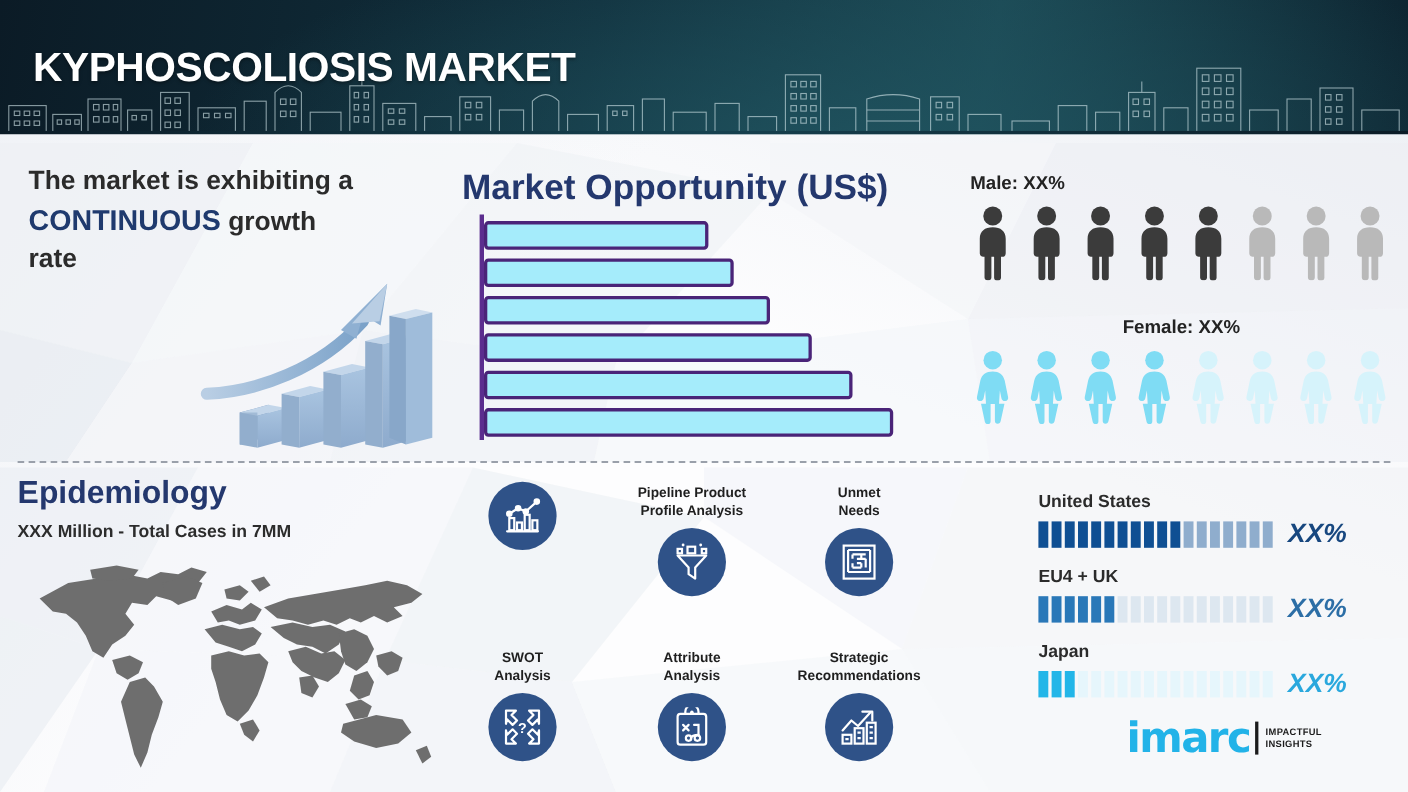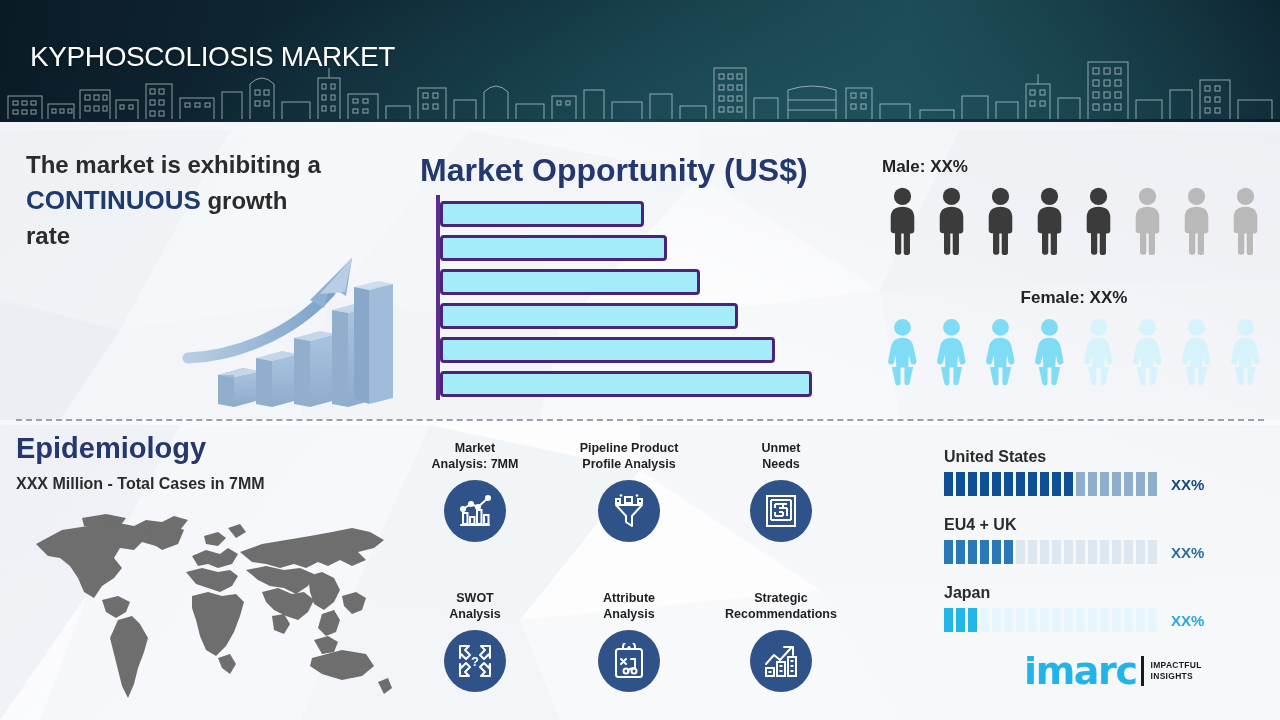--- a/index.html
+++ b/index.html
@@ -25,21 +25,21 @@
   .header {
     position:absolute; left:0; top:0; width:1280px; height:122px;
     background:
       radial-gradient(ellipse 900px 300px at 62% 115%, rgba(32,84,96,0.85) 0%, rgba(18,48,60,0) 70%),
       linear-gradient(100deg, #0b1b26 0%, #11303d 42%, #1c4a55 70%, #0d2430 100%);
     overflow:hidden;
     z-index:5;
   }
   .header-title {
     position:absolute; left:30px; top:41px;
-    font-size:28px; font-weight:normal; color:#ffffff;
+    font-size:37px; font-weight:bold; color:#ffffff;
     letter-spacing:-0.4px; text-transform:uppercase;
     white-space:nowrap;
     text-shadow:0 1px 3px rgba(0,0,0,0.35);
   }
   .skyline { position:absolute; left:0; bottom:0; width:1280px; height:68px; opacity:0.72; }
   .header-bottom-edge {
     position:absolute; left:0; bottom:0; width:1280px; height:3px;
     background:linear-gradient(90deg,#0b1b26,#16414f,#0b1b26);
   }
 
@@ -115,21 +115,21 @@
 
   
   .region-block { position:absolute; z-index:3; }
   .region-name {
     font-size:16px; font-weight:bold; color:#2b2b2b; margin-bottom:6px;
   }
   .region-row { display:flex; align-items:center; }
   .seg-track { display:flex; gap:3px; }
   .seg { width:9px; height:24px; }
   .region-pct {
-    font-size:15px; font-weight:bold; margin-left:14px; white-space:nowrap;
+    font-size:24px; font-weight:bold; margin-left:14px; white-space:nowrap;font-style:italic;
   }
 
   
   .logo { position:absolute; left:1024px; top:652px; z-index:6; display:flex; align-items:center; }
   .logo-word {
     font-size:38px; font-weight:bold; color:#22b3e8;
     letter-spacing:-1.4px; line-height:1; font-family:"DejaVu Sans", sans-serif;
   }
   .logo-bar { width:3px; height:30px; background:#1b1b1b; margin:0 7px 0 4px; }
   .logo-tag {
@@ -487,24 +487,20 @@
       <path d="M290 158 L320 150 L344 154 L352 166 L340 176 L320 180 L300 174 L288 166 Z"></path>
       <path d="M356 182 L366 178 L370 188 L362 194 Z"></path>
       <path d="M250 116 L262 114 L268 124 L262 134 L252 130 Z"></path>
       <path d="M182 36 L196 32 L204 38 L196 46 L184 44 Z"></path>
       <path d="M206 28 L218 24 L224 32 L214 38 Z"></path>
       <path d="M60 18 L84 14 L104 18 L98 26 L78 28 L62 26 Z"></path>
     </g>
   </svg>
 
   <div class="icon-cell" style="left:400px; top:438px;">
-    <div class="icon-caption">
-      <span>Market</span>
-      <span>Analysis: 7MM</span>
-    </div>
     <div class="icon-circle">
       <svg width="36" height="36" viewBox="0 0 36 36" fill="none" stroke="#ffffff" stroke-width="2">
         <path d="M4 32 H32" stroke-linecap="round"></path>
         <rect x="6" y="20" width="4.5" height="11"></rect>
           <rect x="13" y="24" width="4.5" height="7"></rect>
         <rect x="20" y="17" width="4.5" height="14"></rect>
           <rect x="27" y="22" width="4.5" height="9"></rect>
         <path d="M6 16 L14 11 L21 14 L31 5" stroke-linecap="round" stroke-linejoin="round"></path>
         <circle cx="6" cy="16" r="2" fill="#ffffff"></circle>
           <circle cx="14" cy="11" r="2" fill="#ffffff"></circle>

